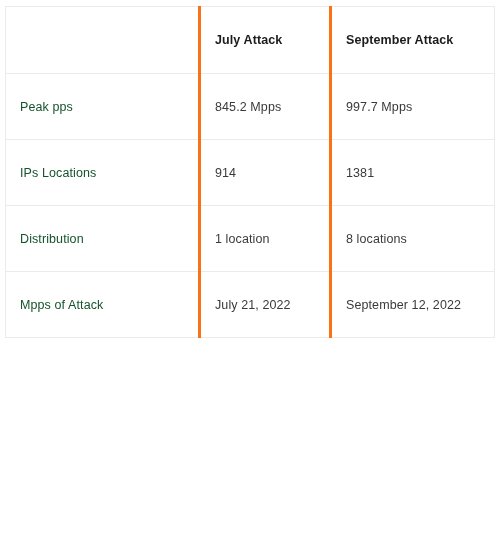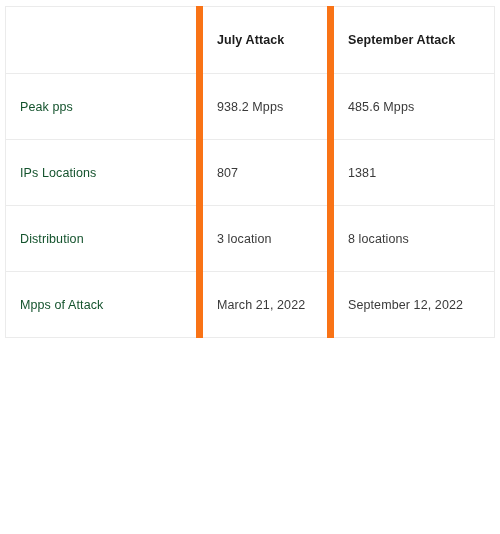--- a/index.html
+++ b/index.html
@@ -31,21 +31,21 @@
     background: #ffffff;
     border: 1px solid #ebebeb;
   }
 
   .comparison-table col.col-metric  { width: 194px; }
   .comparison-table col.col-value-a { width: 131px; }
   .comparison-table col.col-value-b { width: 164px; }
 
   .comparison-table th,
   .comparison-table td {
-    border-right: 7px solid #f97316;
+    border-right: 3px solid #f97316;
     border-bottom: 1px solid #ebebeb;
     padding: 0 14px;
     text-align: left;
     vertical-align: middle;
     background: #ffffff;
   }
   .comparison-table th:last-child,
   .comparison-table td:last-child {
     border-right: none;
   }
@@ -93,41 +93,41 @@
         <th class="corner-cell"></th>
         <th>July Attack</th>
         <th>September Attack</th>
       </tr>
     </thead>
 
     <tbody>
 
       <tr>
         <td class="metric-name">Peak pps</td>
-        <td>938.2 Mpps</td>
-        <td>485.6 Mpps</td>
+        <td>845.2 Mpps</td>
+        <td>997.7 Mpps</td>
       </tr>
 
 
       <tr>
         <td class="metric-name">IPs Locations</td>
-        <td>807</td>
+        <td>914</td>
         <td>1381</td>
       </tr>
 
 
       <tr>
         <td class="metric-name">Distribution</td>
-        <td>3 location</td>
+        <td>1 location</td>
         <td>8 locations</td>
       </tr>
 
       <tr>
         <td class="metric-name">Mpps of Attack</td>
-        <td>March 21, 2022</td>
+        <td>July 21, 2022</td>
         <td>September 12, 2022</td>
       </tr>
 
 
     </tbody>
   </table>
 
 </div>
 
 </body></html>

